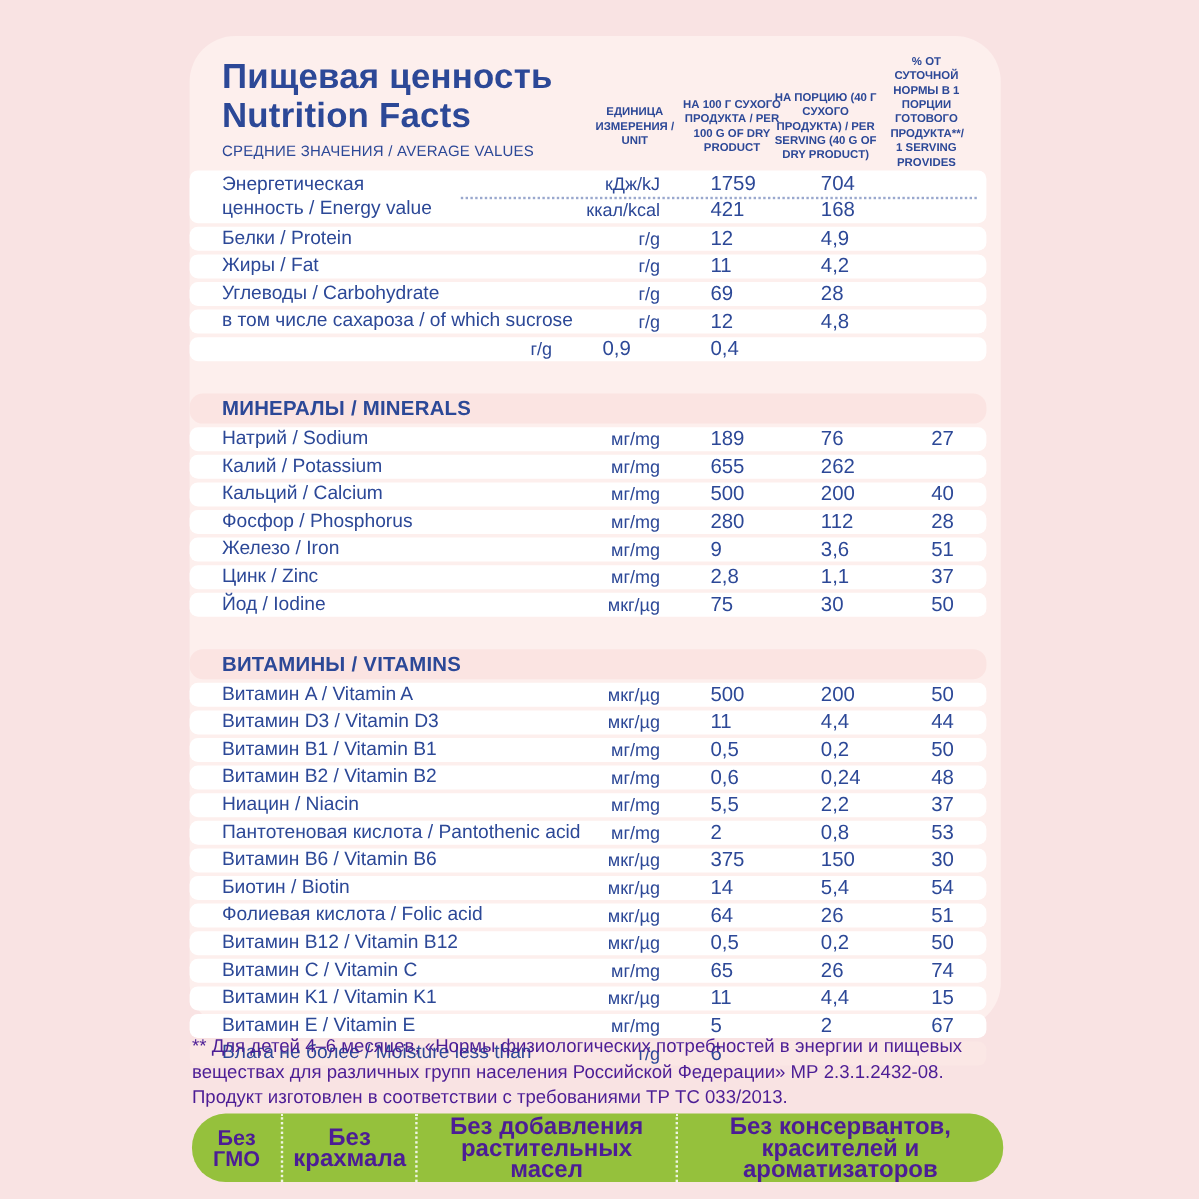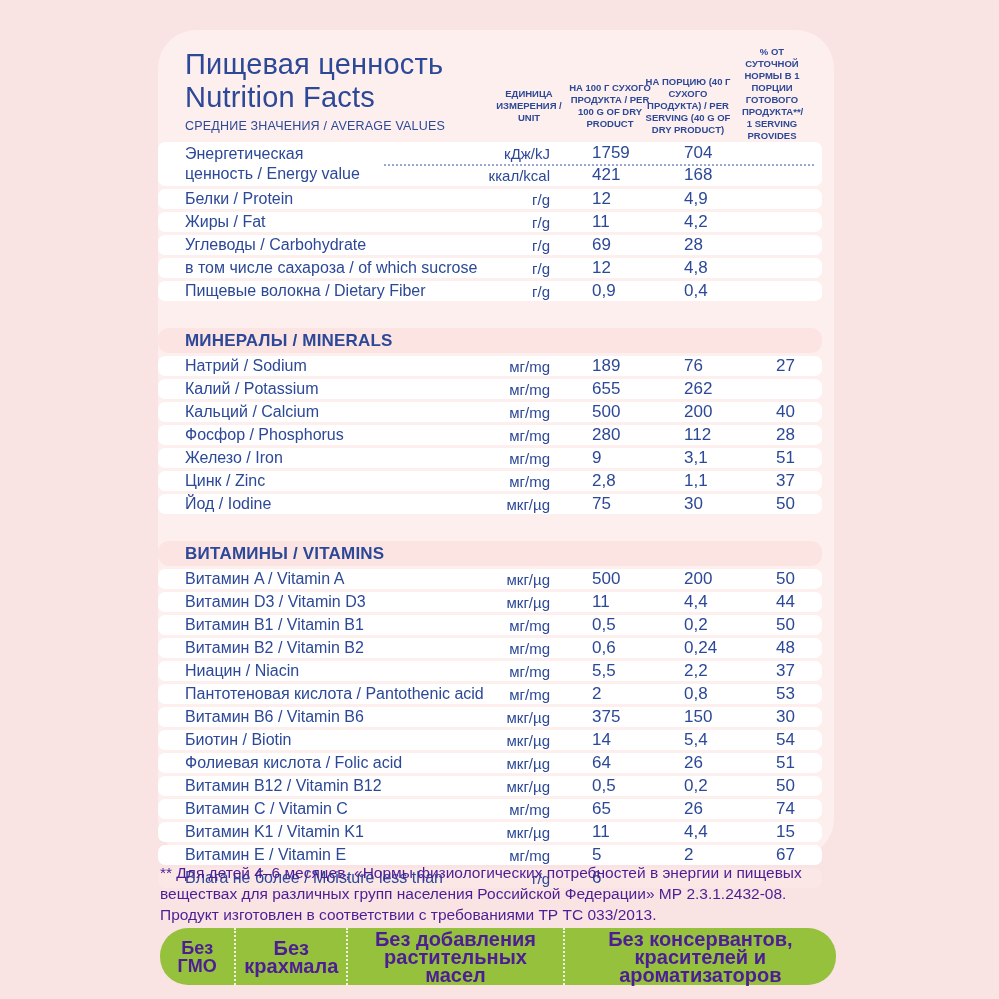--- a/index.html
+++ b/index.html
@@ -22,21 +22,21 @@
   
   .table-header {
     display: grid;
     grid-template-columns: 1fr 90px 92px 92px 60px;
     padding: 16px 12px 8px 27px;
     height: 112px;
     align-items: center;
   }
   .title-block { align-self: start; padding-top: 2px; }
   .title-ru, .title-en {
-    font-size: 29px; font-weight: normal; letter-spacing: 0.2px; line-height: 33px;
+    font-size: 29px; font-weight: bold; letter-spacing: 0.2px; line-height: 33px;
   }
   .subtitle { font-size: 12.5px; margin-top: 5px; letter-spacing: 0.2px; }
   .col-head {
     font-size: 9.5px; font-weight: bold; text-align: center;
     line-height: 12px; text-transform: uppercase; position: relative;
     white-space: pre-line;
   }
   .col-head.h-unit { left: -4px; }
   .col-head.h-100  { left: -14px; }
   .col-head.h-serv { left: -28px; }
@@ -163,21 +163,20 @@
           <div class="c-val"></div>
         </div>
         <div class="row-pill">
           <div class="c-label">в том числе сахароза / of which sucrose</div>
           <div class="c-unit">г/g</div>
           <div class="c-val">12</div>
           <div class="c-val">4,8</div>
           <div class="c-val"></div>
         </div>
         <div class="row-pill">
-          <div class="c-label">Пищевые волокна / Dietary Fiber</div>
           <div class="c-unit">г/g</div>
           <div class="c-val">0,9</div>
           <div class="c-val">0,4</div>
           <div class="c-val"></div>
         </div>
         <div class="section-pill">МИНЕРАЛЫ / MINERALS</div>
         <div class="row-pill">
           <div class="c-label">Натрий / Sodium</div>
           <div class="c-unit">мг/mg</div>
           <div class="c-val">189</div>
@@ -202,21 +201,21 @@
           <div class="c-label">Фосфор / Phosphorus</div>
           <div class="c-unit">мг/mg</div>
           <div class="c-val">280</div>
           <div class="c-val">112</div>
           <div class="c-val">28</div>
         </div>
         <div class="row-pill">
           <div class="c-label">Железо / Iron</div>
           <div class="c-unit">мг/mg</div>
           <div class="c-val">9</div>
-          <div class="c-val">3,1</div>
+          <div class="c-val">3,6</div>
           <div class="c-val">51</div>
         </div>
         <div class="row-pill">
           <div class="c-label">Цинк / Zinc</div>
           <div class="c-unit">мг/mg</div>
           <div class="c-val">2,8</div>
           <div class="c-val">1,1</div>
           <div class="c-val">37</div>
         </div>
         <div class="row-pill">

